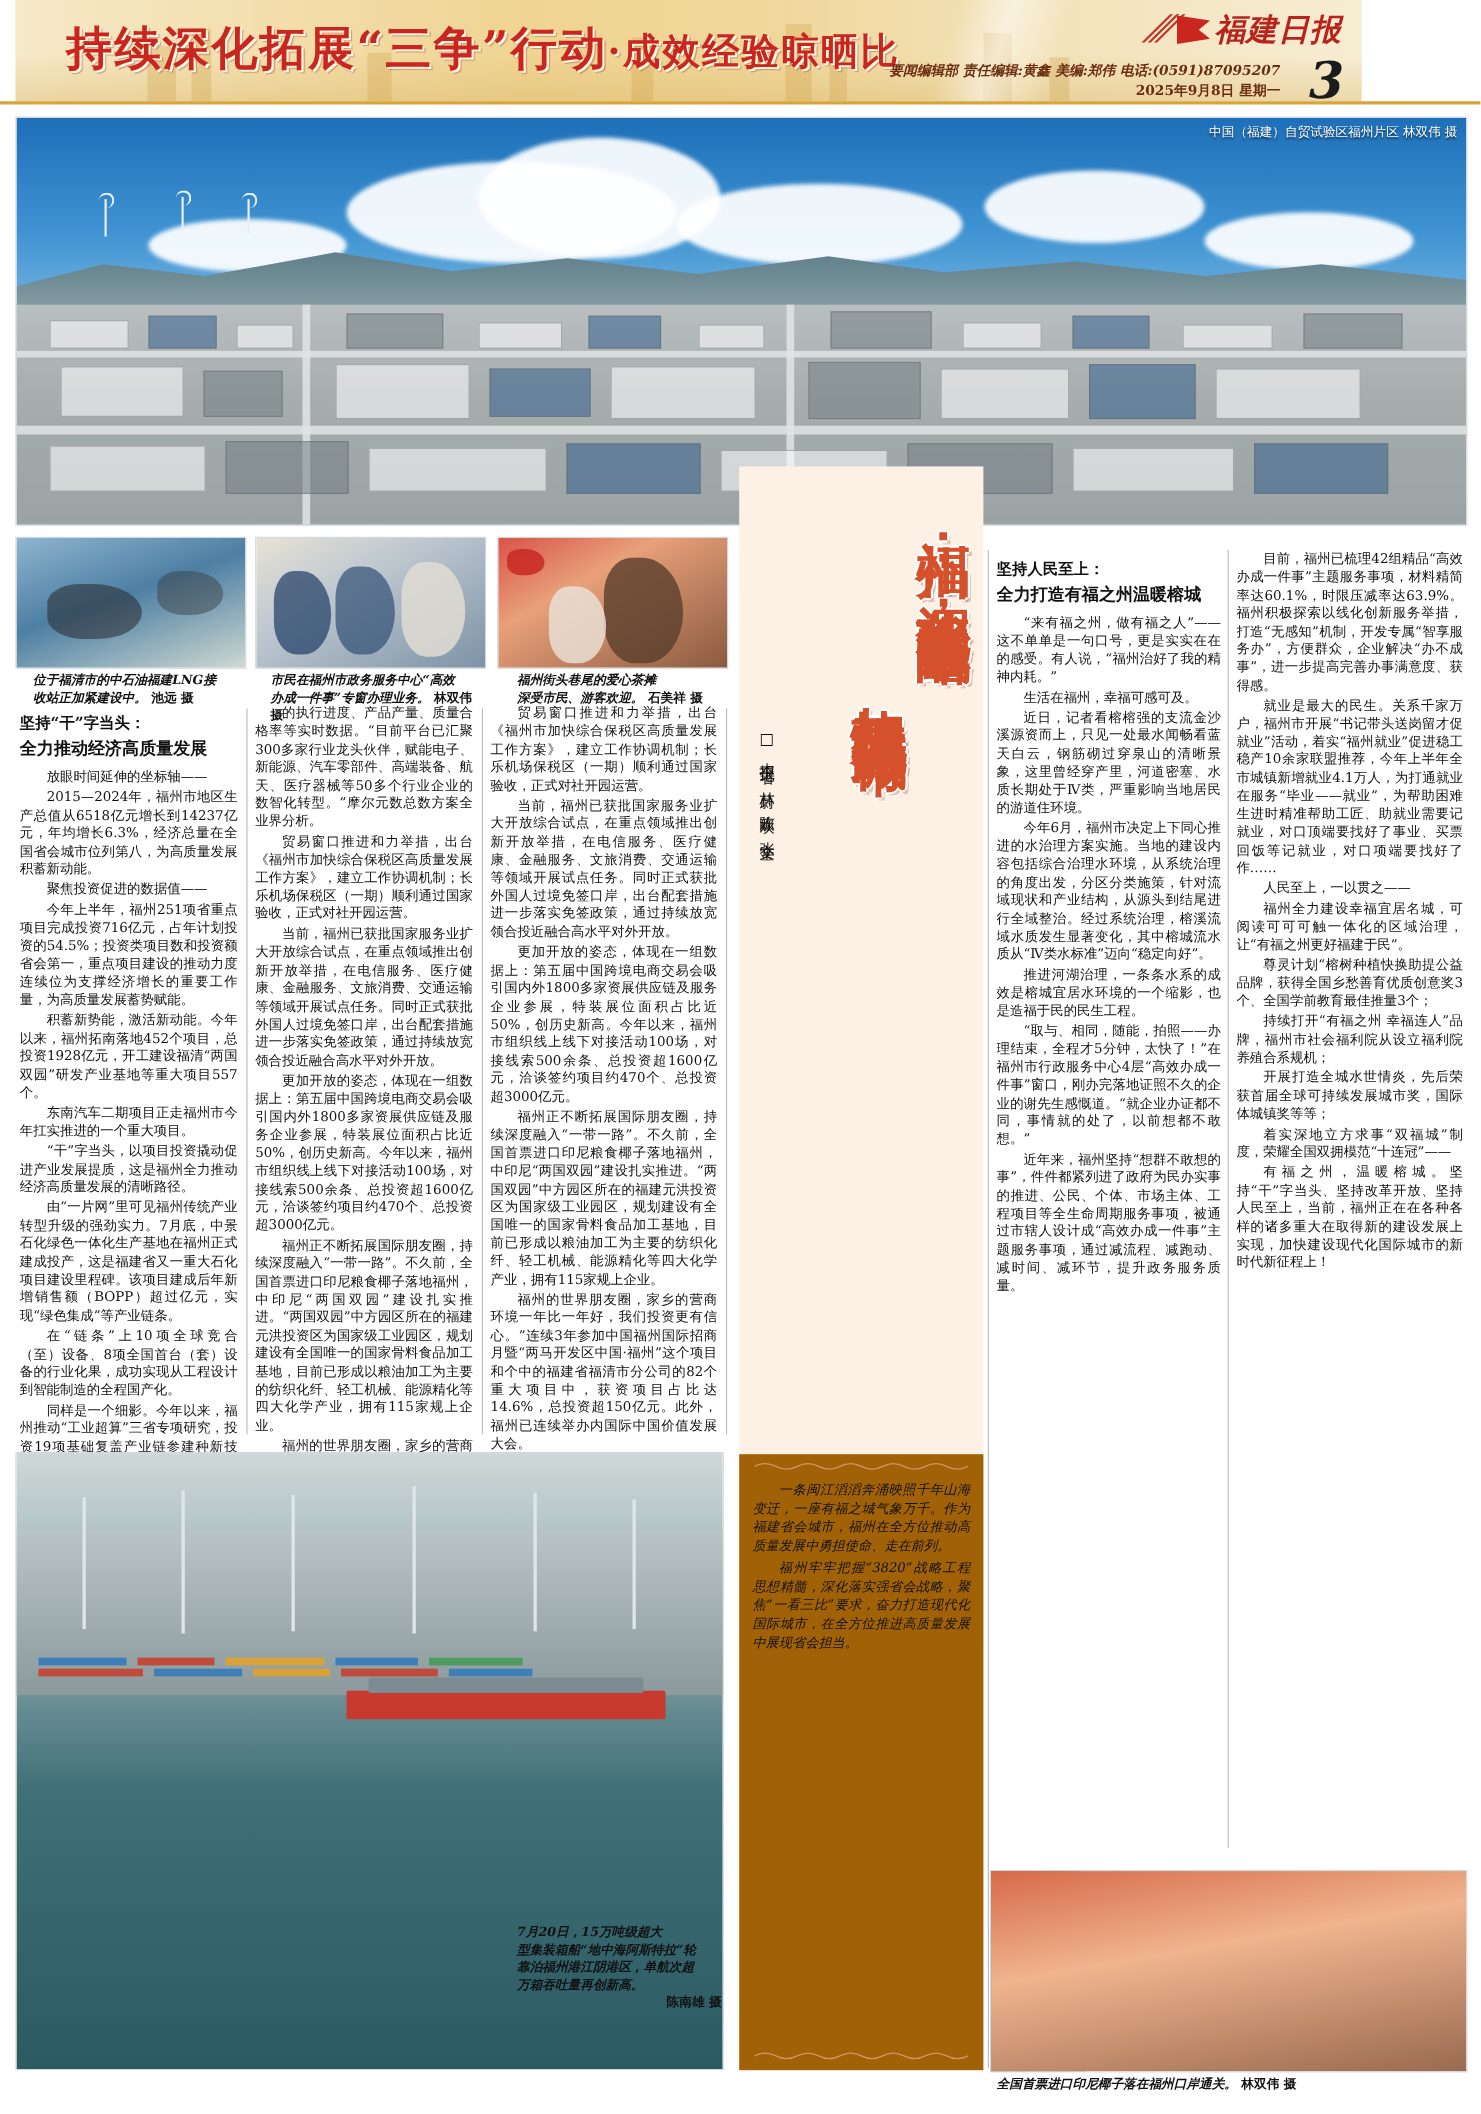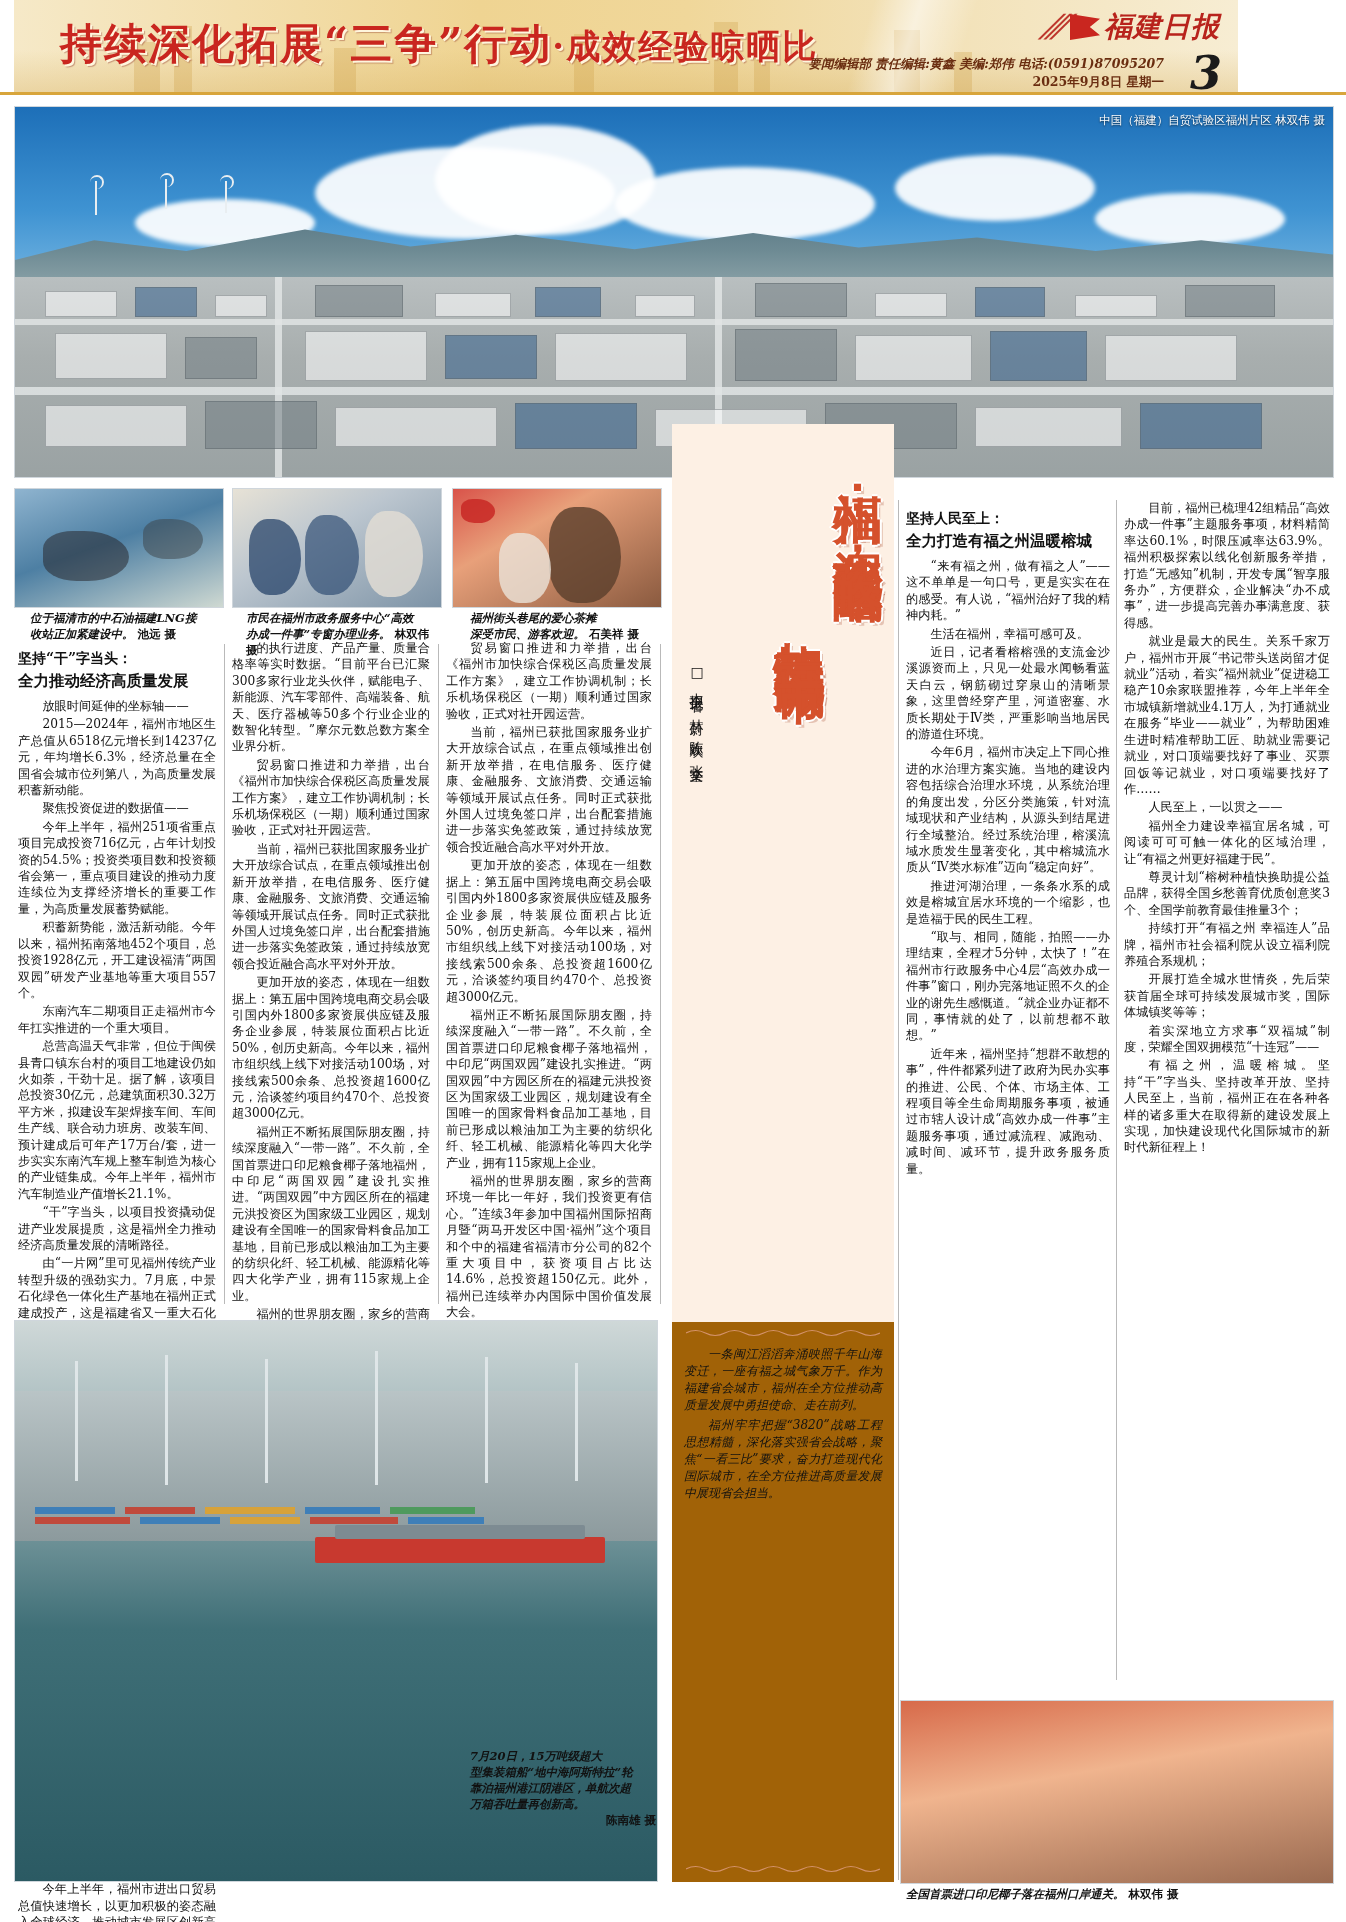--- a/index.html
+++ b/index.html
@@ -269,21 +269,20 @@
     <div class="h-sec-wrap" style="margin-top:0;">
       <div class="h-sec">坚持“干”字当头：</div>
       <div class="h-sec2">全力推动经济高质量发展</div>
     </div>
     <p>放眼时间延伸的坐标轴——</p>
     <p>2015—2024年，福州市地区生产总值从6518亿元增长到14237亿元，年均增长6.3%，经济总量在全国省会城市位列第八，为高质量发展积蓄新动能。</p>
     <p>聚焦投资促进的数据值——</p>
     <p>今年上半年，福州251项省重点项目完成投资716亿元，占年计划投资的54.5%；投资类项目数和投资额省会第一，重点项目建设的推动力度连续位为支撑经济增长的重要工作量，为高质量发展蓄势赋能。</p>
     <p>积蓄新势能，激活新动能。今年以来，福州拓南落地452个项目，总投资1928亿元，开工建设福清“两国双园”研发产业基地等重大项目557个。</p>
     <p>东南汽车二期项目正走福州市今年扛实推进的一个重大项目。</p>
-    <p>总营高温天气非常，但位于闽侯县青口镇东台村的项目工地建设仍如火如荼，干劲十足。据了解，该项目总投资30亿元，总建筑面积30.32万平方米，拟建设车架焊接车间、车间生产线、联合动力班房、改装车间、预计建成后可年产17万台/套，进一步实实东南汽车规上整车制造为核心的产业链集成。今年上半年，福州市汽车制造业产值增长21.1%。</p>
     <p>“干”字当头，以项目投资撬动促进产业发展提质，这是福州全力推动经济高质量发展的清晰路径。</p>
     <p>由“一片网”里可见福州传统产业转型升级的强劲实力。7月底，中景石化绿色一体化生产基地在福州正式建成投产，这是福建省又一重大石化项目建设里程碑。该项目建成后年新增销售额（BOPP）超过亿元，实现“绿色集成”等产业链条。</p>
     <p>在“链条”上10项全球竞合（至）设备、8项全国首台（套）设备的行业化果，成功实现从工程设计到智能制造的全程国产化。</p>
     <p>同样是一个细影。今年以来，福州推动“工业超算”三省专项研究，投资19项基础复盖产业链参建种新技术，签约项目超170个、实施亿元以上的项目超257个，人选第二批制造业新模式改造试点城市。</p>
     <p></p>
 
     <div class="h-sec-wrap">
       <div class="h-sec">坚持改革开放：</div>
       <div class="h-sec2">全力服务和融入新发展格局</div>
     </div>

